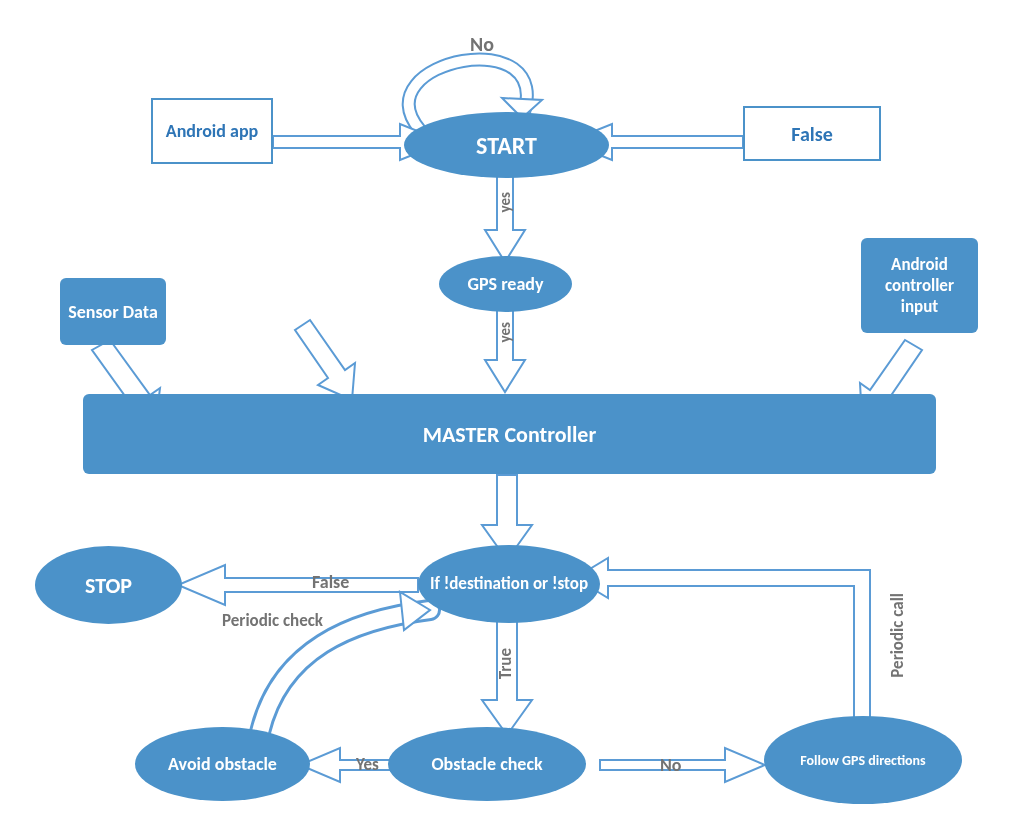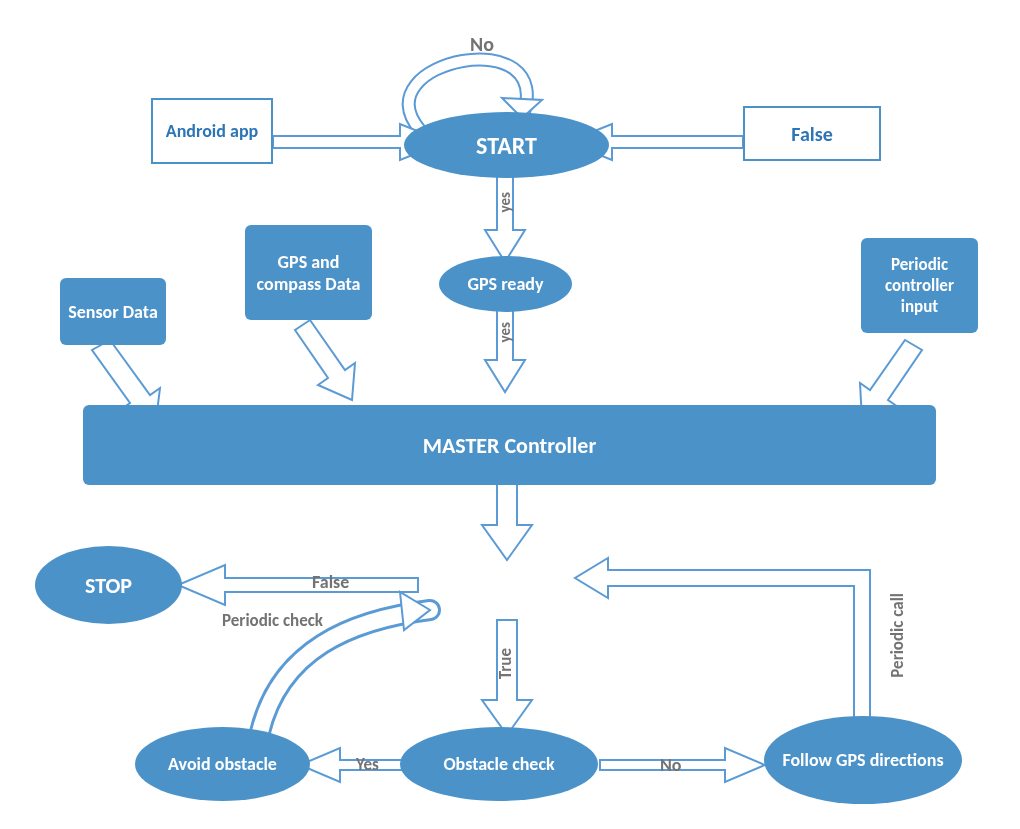--- a/index.html
+++ b/index.html
@@ -101,38 +101,38 @@
   <path d="M 870 726 L 870 570 L 608 570 L 608 558 L 575 578 L 608 598 L 608 586 L 854 586 L 854 726 Z" fill="#ffffff" stroke="#5b9bd5" stroke-width="2"></path>
 
 </svg>
 
 <div class="node rect-outline" style="left:151px; top:98px; width:122px; height:66px; font-size:18px;">Android app</div>
 
 <div class="node ellipse" style="left:404px; top:112px; width:205px; height:66px; font-size:24px;">START</div>
 
 <div class="node rect-outline" style="left:743px; top:106px; width:138px; height:55px; font-size:20px;">False</div>
 
-<div class="node rect-fill" style="left:245px; top:225px; width:127px; height:95px; font-size:18px; padding:4px;">GPS and compass Data</div>
 
 <div class="node ellipse" style="left:439px; top:256px; width:133px; height:56px; font-size:18px;text-align:right;">GPS ready</div>
 
-<div class="node rect-fill" style="left:861px; top:238px; width:117px; height:95px; font-size:17px; padding:4px;">Periodic controller input</div>
+<div class="node rect-fill" style="left:861px; top:238px; width:117px; height:95px; font-size:17px; padding:4px;">Android controller input</div>
 
 <div class="node rect-fill" style="left:60px; top:278px; width:106px; height:67px; font-size:18px;">Sensor Data</div>
 
-<div class="node rect-fill" style="left:83px; top:394px; width:853px; height:80px; font-size:22px;margin-top:11px;">MASTER Controller</div>
+<div class="node rect-fill" style="left:83px; top:394px; width:853px; height:80px; font-size:22px;">MASTER Controller</div>
 
 <div class="node ellipse" style="left:35px; top:546px; width:147px; height:78px; font-size:22px;">STOP</div>
 
+<div class="node ellipse" style="left:418px; top:545px; width:182px; height:78px; font-size:17px; padding:0 10px; line-height:1.2;">If !destination or   !stop</div>
 
 <div class="node ellipse" style="left:135px; top:727px; width:175px; height:74px; font-size:18px;text-align:center;">Avoid obstacle</div>
 
-<div class="node ellipse" style="left:400px; top:727px; width:198px; height:74px; font-size:18px;">Obstacle check</div>
+<div class="node ellipse" style="left:388px; top:727px; width:198px; height:74px; font-size:18px;">Obstacle check</div>
 
-<div class="node ellipse" style="left:764px; top:716px; width:198px; height:88px; font-size:18px; padding:0 8px;">Follow GPS directions</div>
+<div class="node ellipse" style="left:764px; top:716px; width:198px; height:88px; font-size:14px; padding:0 8px;">Follow GPS directions</div>
 
 <div class="label" style="left:470px; top:32px; font-size:20px;">No</div>
 
 <div class="label label-vert" style="left:496px; top:192px; font-size:15px;">yes</div>
 
 <div class="label label-vert" style="left:496px; top:322px; font-size:15px;">yes</div>
 
 <div class="label" style="left:268px; top:571px; font-size:18px;margin-left:44px;">False</div>
 
 <div class="label label-vert" style="left:495px; top:648px; font-size:17px;">True</div>

